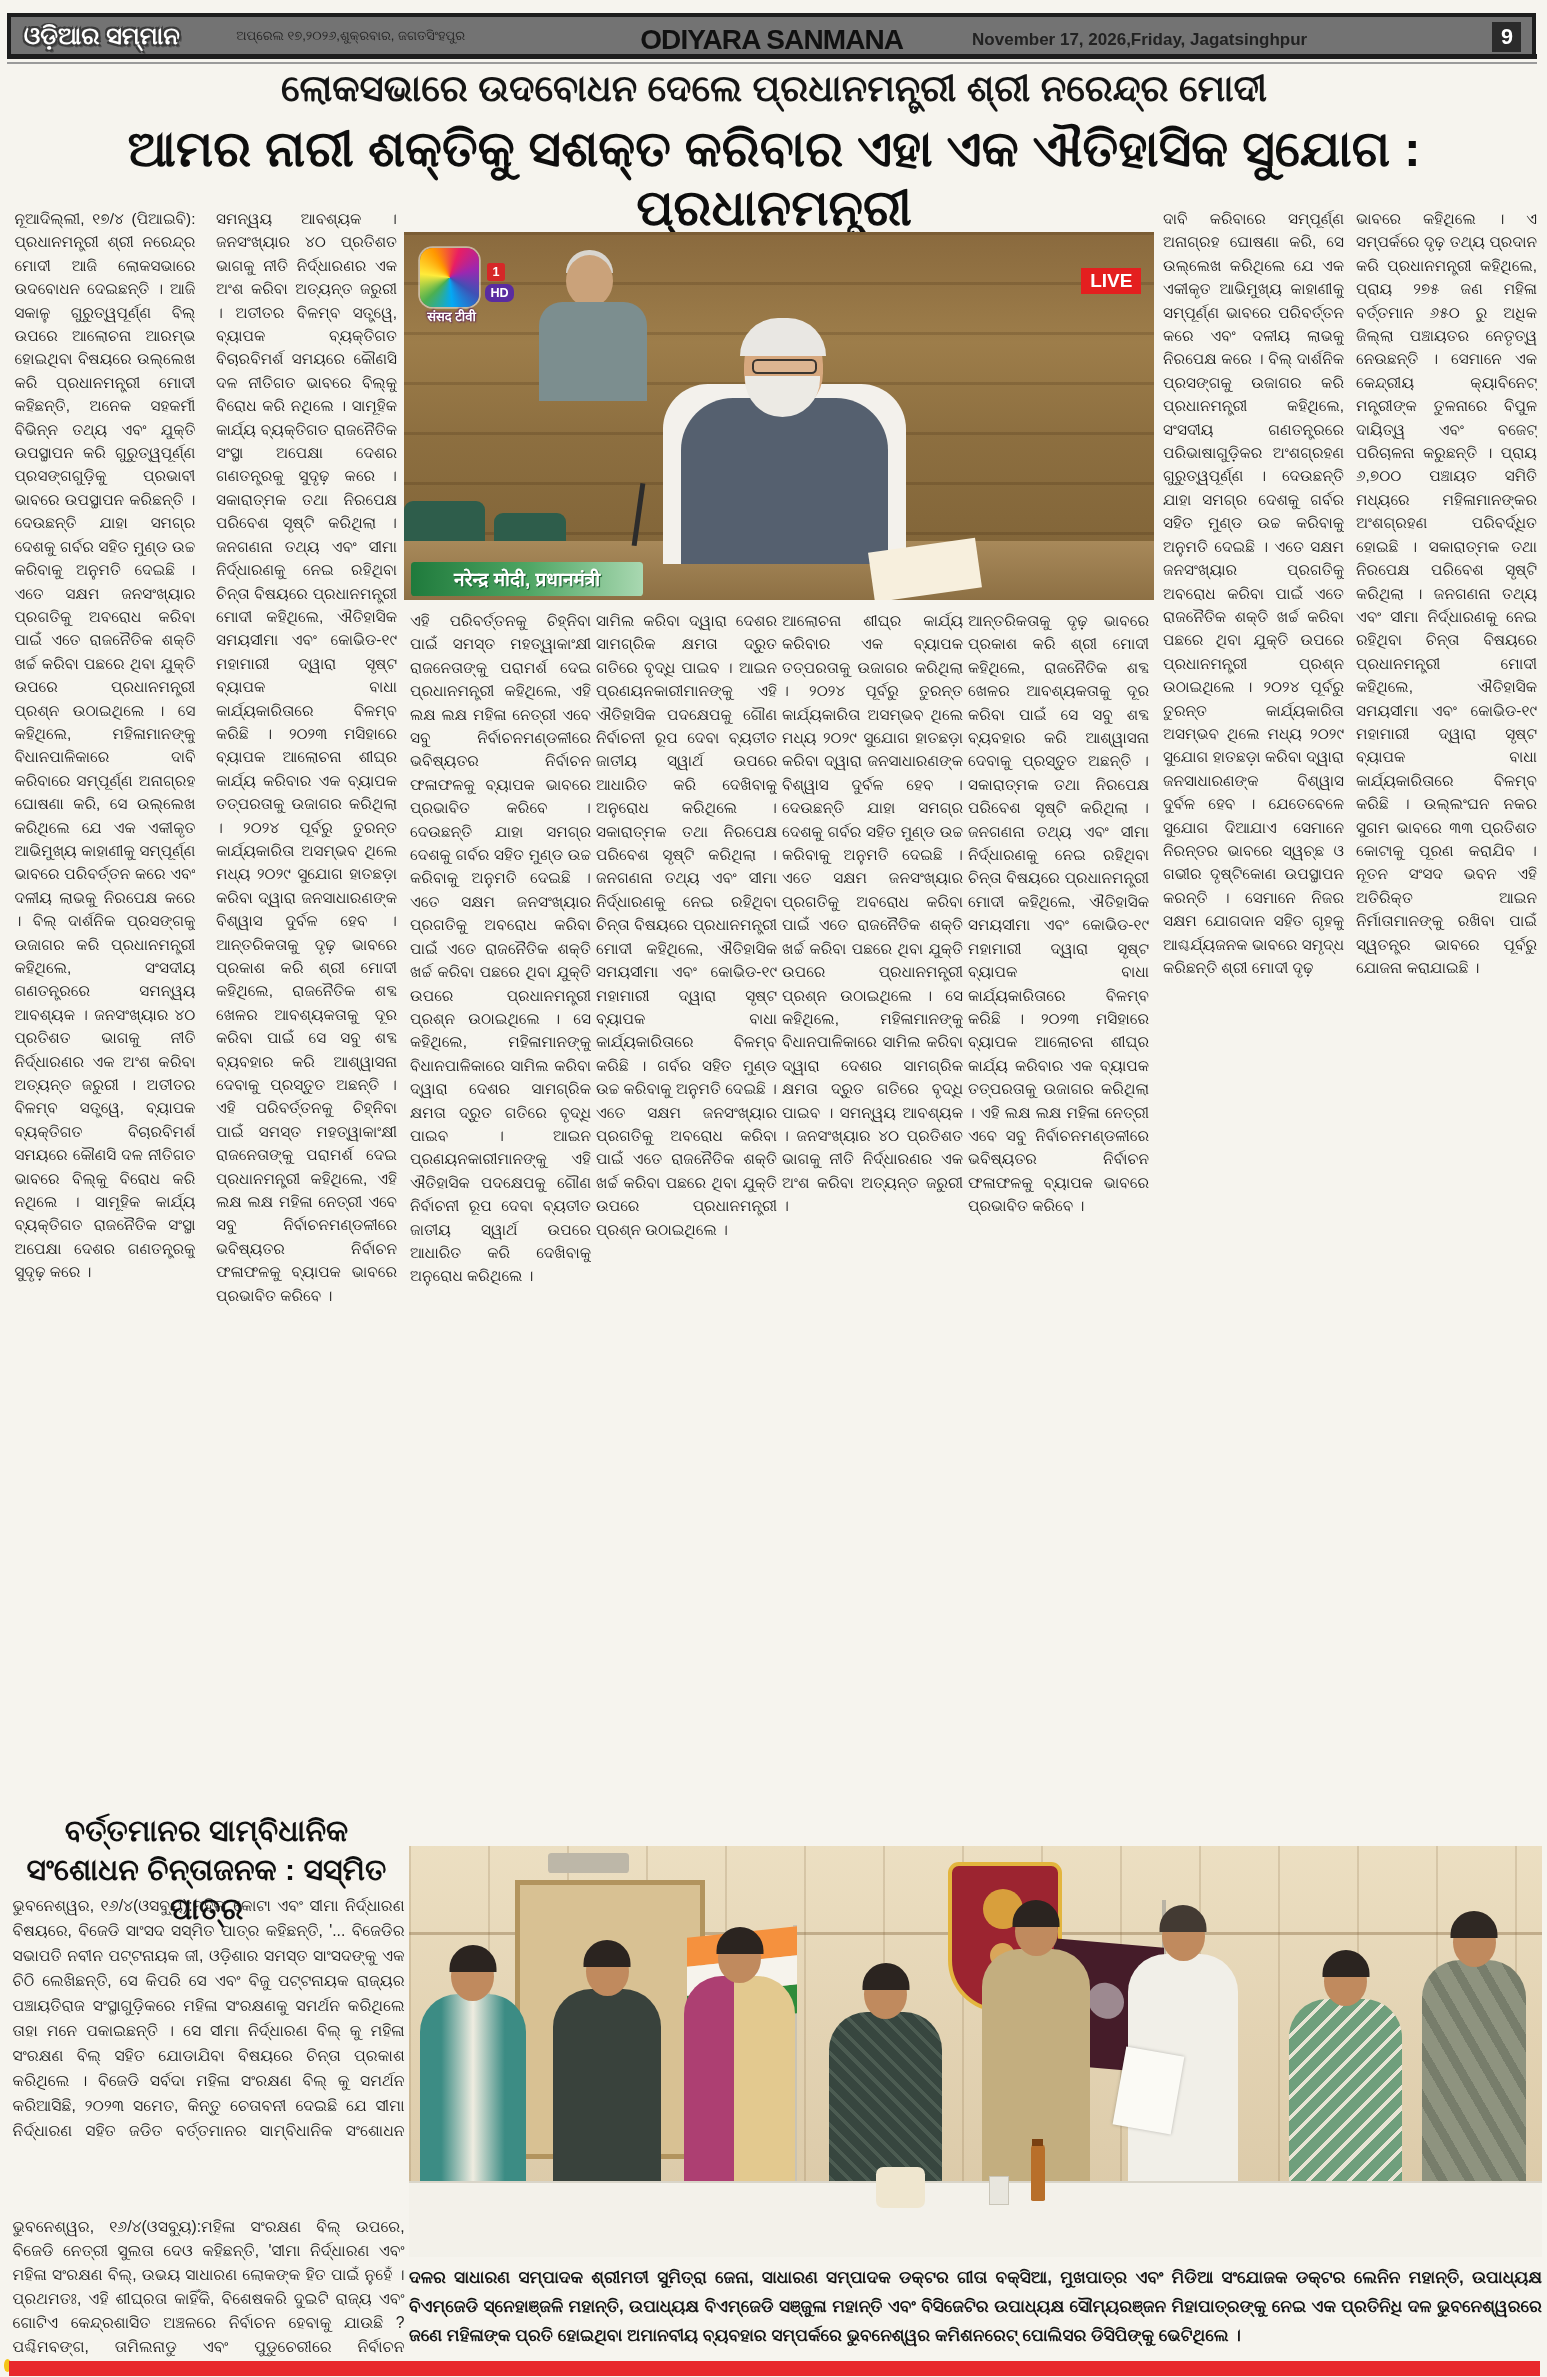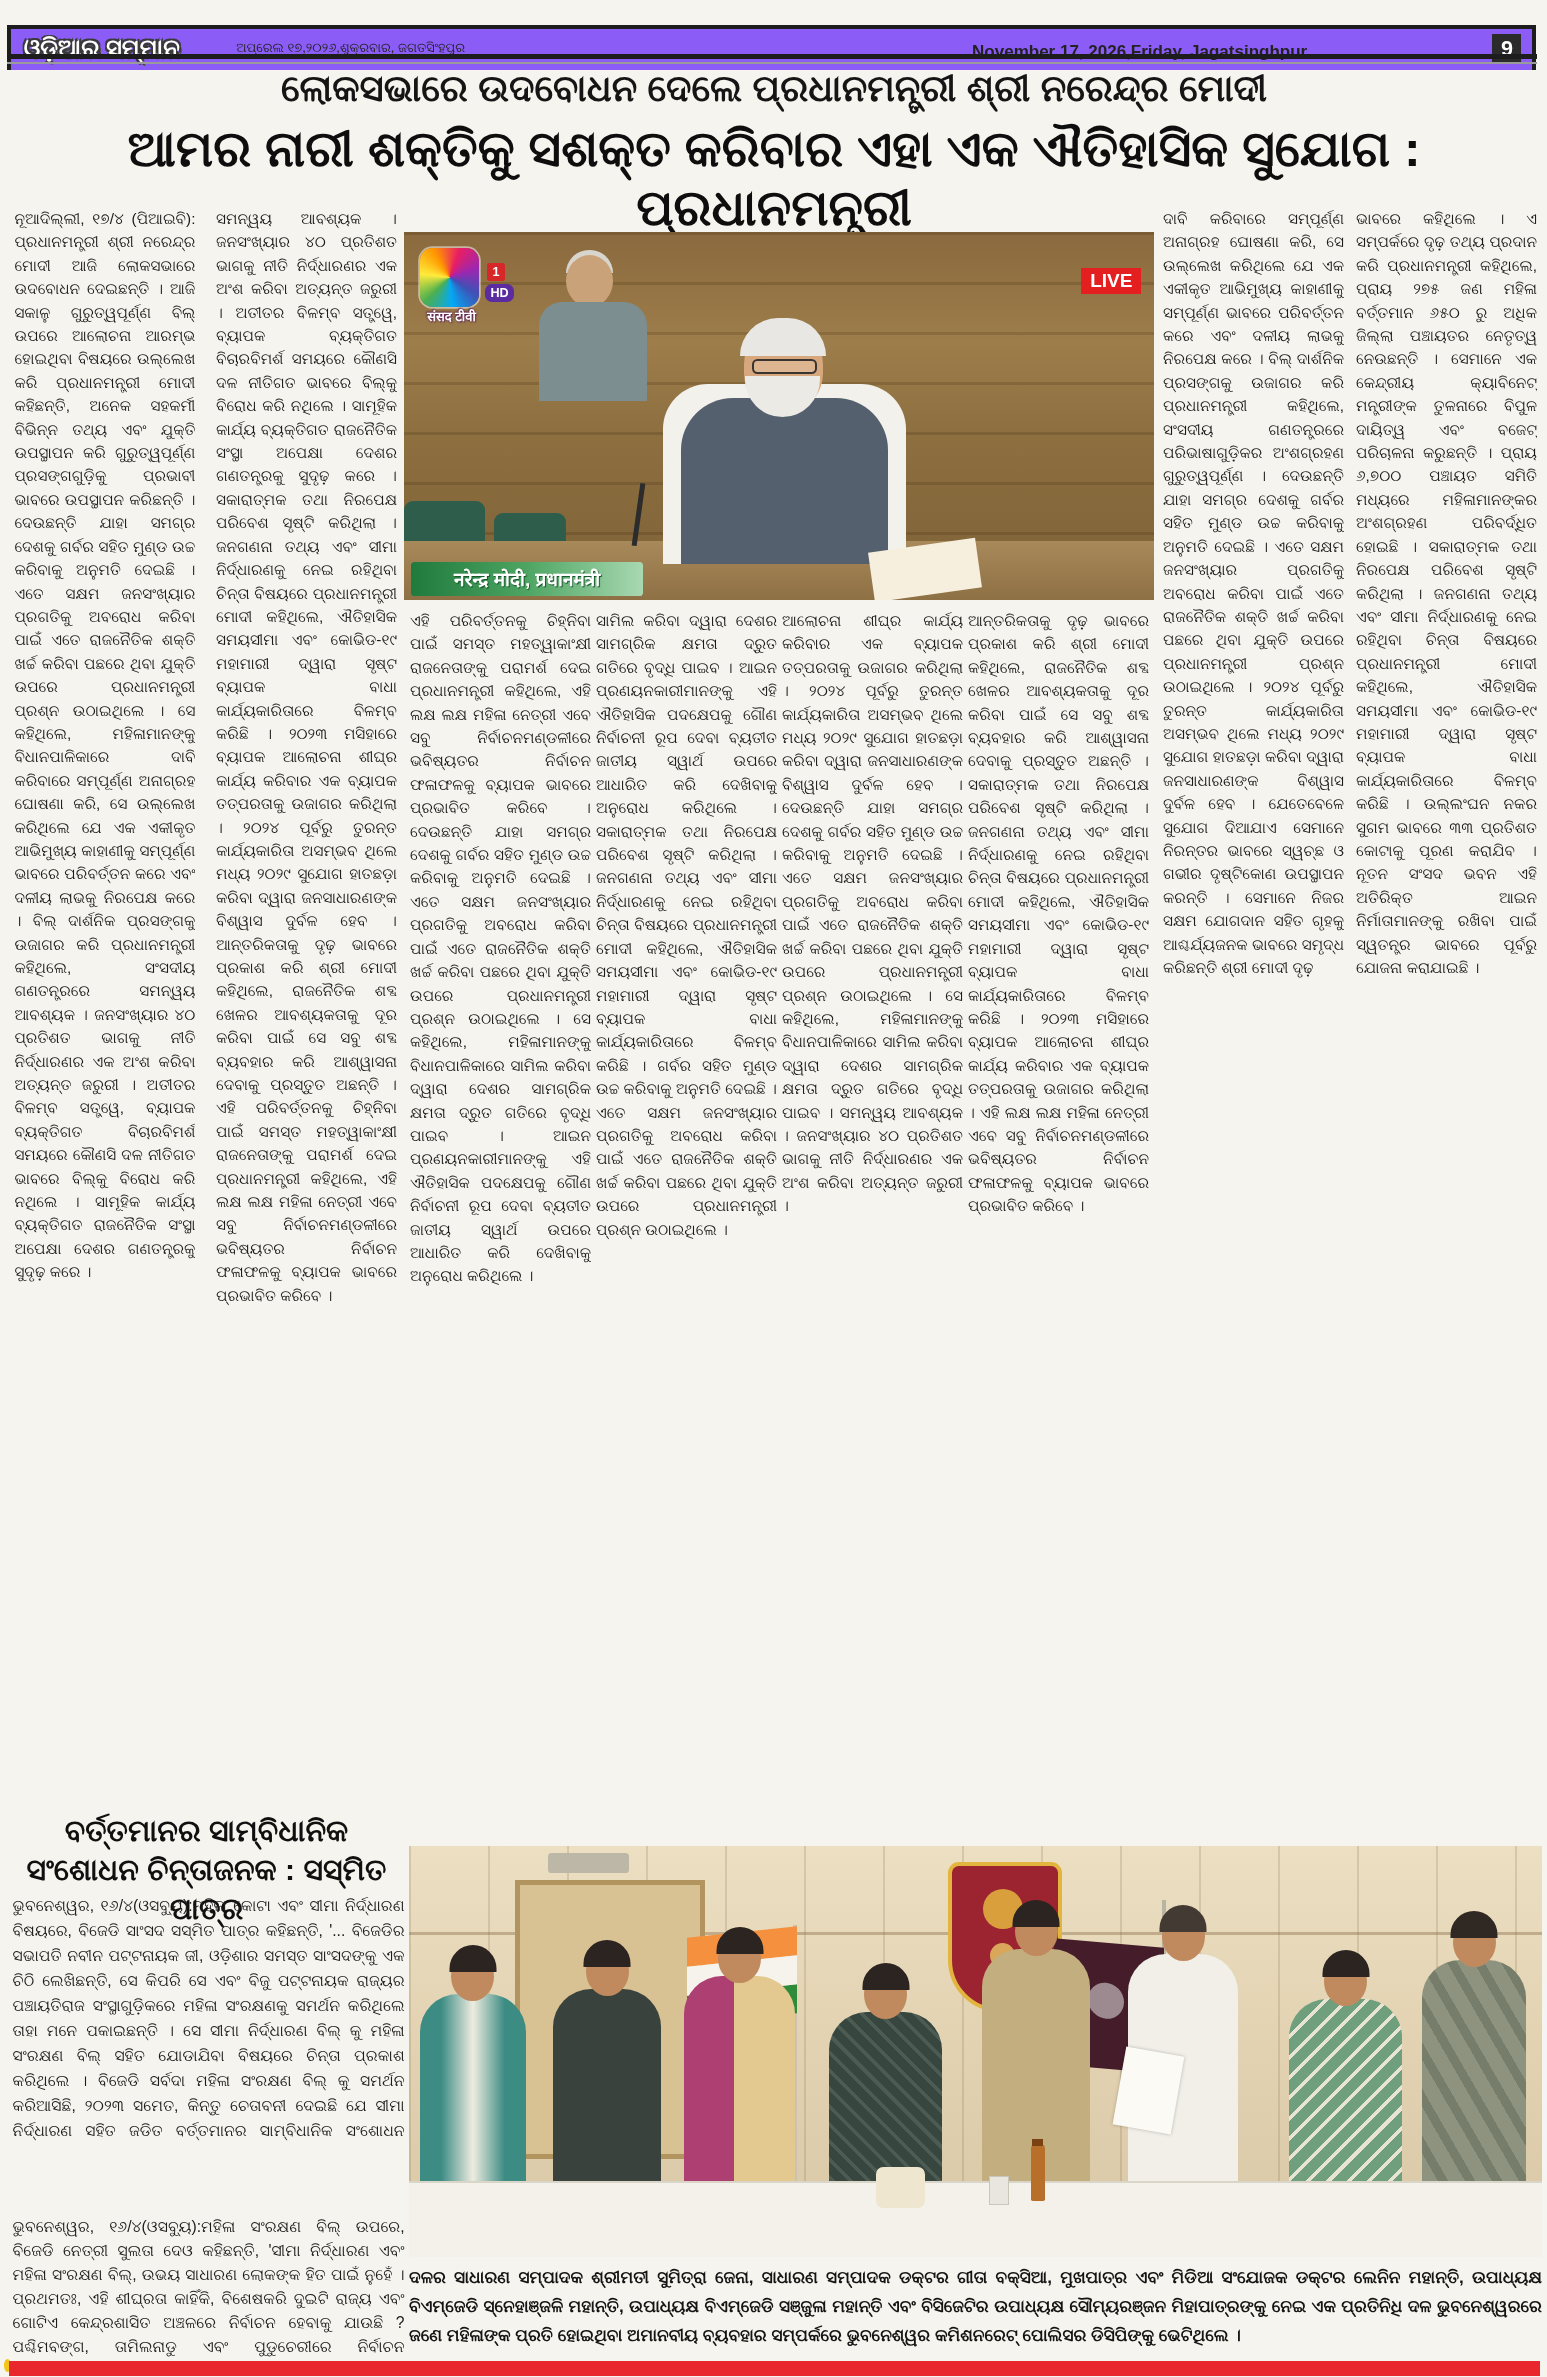--- a/index.html
+++ b/index.html
@@ -1,19 +1,19 @@
 <!DOCTYPE html>
 <html style="font-size:14.4px"><head>
 <meta charset="utf-8">
 <style>
   html,body{margin:0;padding:0;background:#e8e6e0;}
   #page{position:relative;width:1548px;height:2377px;background:#f6f4ee;
         font-family:"Liberation Sans",sans-serif;color:#1c1c1c;overflow:hidden;}
   
-  .masthead{position:absolute;left:7.2px;top:25px;width:1521px;height:41px;background:#8b5cf6;
+  .masthead{position:absolute;left:7.2px;top:13px;width:1521px;height:41px;background:#737373;
             border-top:4.5px solid #1d1d1d;border-left:4.5px solid #1d1d1d;border-right:4.5px solid #1d1d1d;}
   .mh-logo{position:absolute;left:12.6px;top:5.4px;font-size:24px;font-weight:bold;color:#fff;
            text-shadow:-1.8px -1.8px 0 #3a3a3a,1.8px -1.8px 0 #3a3a3a,-1.8px 1.8px 0 #3a3a3a,1.8px 1.8px 0 #3a3a3a,2.7px 2.7px 0 #555;}
   .mh-date-od{position:absolute;left:225px;top:10.8px;font-size:13px;color:#222;}
   .mh-title{position:absolute;left:0;right:0;top:7.2px;text-align:center;font-size:28px;font-weight:bold;
             letter-spacing:-0.9px;color:#111;}
   .mh-date-en{position:absolute;right:225px;top:12.6px;font-size:17px;font-weight:bold;color:#222;}
   .mh-page{position:absolute;right:10.8px;top:4.5px;width:29px;height:30.5px;background:#2b2b2b;color:#fff;
            font-size:21.6px;font-weight:bold;text-align:center;line-height:30.5px;}
   .rule-a{position:absolute;left:7.2px;top:54px;width:1530px;height:4.5px;background:#1d1d1d;}
@@ -95,20 +95,21 @@
   .reddot{position:absolute;left:3.6px;top:2359px;width:7.2px;height:12.6px;background:#f5c518;border-radius:50%;}
 </style>
 </head>
 <body>
 
 <div id="page">
 
   <div class="masthead">
     <div class="mh-logo">ଓଡ଼ିଆର ସମ୍ମାନ</div>
     <div class="mh-date-od">ଅପ୍ରେଲ ୧୭,୨୦୨୬,ଶୁକ୍ରବାର, ଜଗତସିଂହପୁର</div>
+    <div class="mh-title">ODIYARA SANMANA</div>
     <div class="mh-date-en">November 17, 2026,Friday, Jagatsinghpur</div>
     <div class="mh-page">9</div>
   </div>
   <div class="rule-a"></div>
   <div class="rule-b"></div>
 
   <div class="h1">ଲୋକସଭାରେ ଉଦବୋଧନ ଦେଲେ ପ୍ରଧାନମନ୍ତ୍ରୀ ଶ୍ରୀ ନରେନ୍ଦ୍ର ମୋଦୀ</div>
   <div class="h2">ଆମର ନାରୀ ଶକ୍ତିକୁ ସଶକ୍ତ କରିବାର ଏହା ଏକ ଐତିହାସିକ ସୁଯୋଗ : ପ୍ରଧାନମନ୍ତ୍ରୀ</div>
 
   <div class="col" style="left:14.4px;top:207px;height:1601px;">ନୂଆଦିଲ୍ଲୀ, ୧୭/୪ (ପିଆଇବି): ପ୍ରଧାନମନ୍ତ୍ରୀ ଶ୍ରୀ ନରେନ୍ଦ୍ର ମୋଦୀ ଆଜି ଲୋକସଭାରେ ଉଦବୋଧନ ଦେଇଛନ୍ତି । ଆଜି ସକାଳୁ ଗୁରୁତ୍ୱପୂର୍ଣ୍ଣ ବିଲ୍ ଉପରେ ଆଲୋଚନା ଆରମ୍ଭ ହୋଇଥିବା ବିଷୟରେ ଉଲ୍ଲେଖ କରି ପ୍ରଧାନମନ୍ତ୍ରୀ ମୋଦୀ କହିଛନ୍ତି, ଅନେକ ସହକର୍ମୀ ବିଭିନ୍ନ ତଥ୍ୟ ଏବଂ ଯୁକ୍ତି ଉପସ୍ଥାପନ କରି ଗୁରୁତ୍ୱପୂର୍ଣ୍ଣ ପ୍ରସଙ୍ଗଗୁଡ଼ିକୁ ପ୍ରଭାବୀ ଭାବରେ ଉପସ୍ଥାପନ କରିଛନ୍ତି । ଦେଉଛନ୍ତି ଯାହା ସମଗ୍ର ଦେଶକୁ ଗର୍ବର ସହିତ ମୁଣ୍ଡ ଉଚ୍ଚ କରିବାକୁ ଅନୁମତି ଦେଇଛି । ଏତେ ସକ୍ଷମ ଜନସଂଖ୍ୟାର ପ୍ରଗତିକୁ ଅବରୋଧ କରିବା ପାଇଁ ଏତେ ରାଜନୈତିକ ଶକ୍ତି ଖର୍ଚ୍ଚ କରିବା ପଛରେ ଥିବା ଯୁକ୍ତି ଉପରେ ପ୍ରଧାନମନ୍ତ୍ରୀ ପ୍ରଶ୍ନ ଉଠାଇଥିଲେ । ସେ କହିଥିଲେ, ମହିଳାମାନଙ୍କୁ ବିଧାନପାଳିକାରେ ଦାବି କରିବାରେ ସମ୍ପୂର୍ଣ୍ଣ ଅନାଗ୍ରହ ଘୋଷଣା କରି, ସେ ଉଲ୍ଲେଖ କରିଥିଲେ ଯେ ଏକ ଏକୀକୃତ ଆଭିମୁଖ୍ୟ କାହାଣୀକୁ ସମ୍ପୂର୍ଣ୍ଣ ଭାବରେ ପରିବର୍ତ୍ତନ କରେ ଏବଂ ଦଳୀୟ ଲାଭକୁ ନିରପେକ୍ଷ କରେ । ବିଲ୍ ଦାର୍ଶନିକ ପ୍ରସଙ୍ଗକୁ ଉଜାଗର କରି ପ୍ରଧାନମନ୍ତ୍ରୀ କହିଥିଲେ, ସଂସଦୀୟ ଗଣତନ୍ତ୍ରରେ ସମନ୍ୱୟ ଆବଶ୍ୟକ । ଜନସଂଖ୍ୟାର ୪୦ ପ୍ରତିଶତ ଭାଗକୁ ନୀତି ନିର୍ଦ୍ଧାରଣର ଏକ ଅଂଶ କରିବା ଅତ୍ୟନ୍ତ ଜରୁରୀ । ଅତୀତର ବିଳମ୍ବ ସତ୍ତ୍ୱେ, ବ୍ୟାପକ ବ୍ୟକ୍ତିଗତ ବିଚାରବିମର୍ଶ ସମୟରେ କୌଣସି ଦଳ ନୀତିଗତ ଭାବରେ ବିଲ୍‌କୁ ବିରୋଧ କରି ନଥିଲେ । ସାମୂହିକ କାର୍ଯ୍ୟ ବ୍ୟକ୍ତିଗତ ରାଜନୈତିକ ସଂସ୍ଥା ଅପେକ୍ଷା ଦେଶର ଗଣତନ୍ତ୍ରକୁ ସୁଦୃଢ଼ କରେ ।</div>

